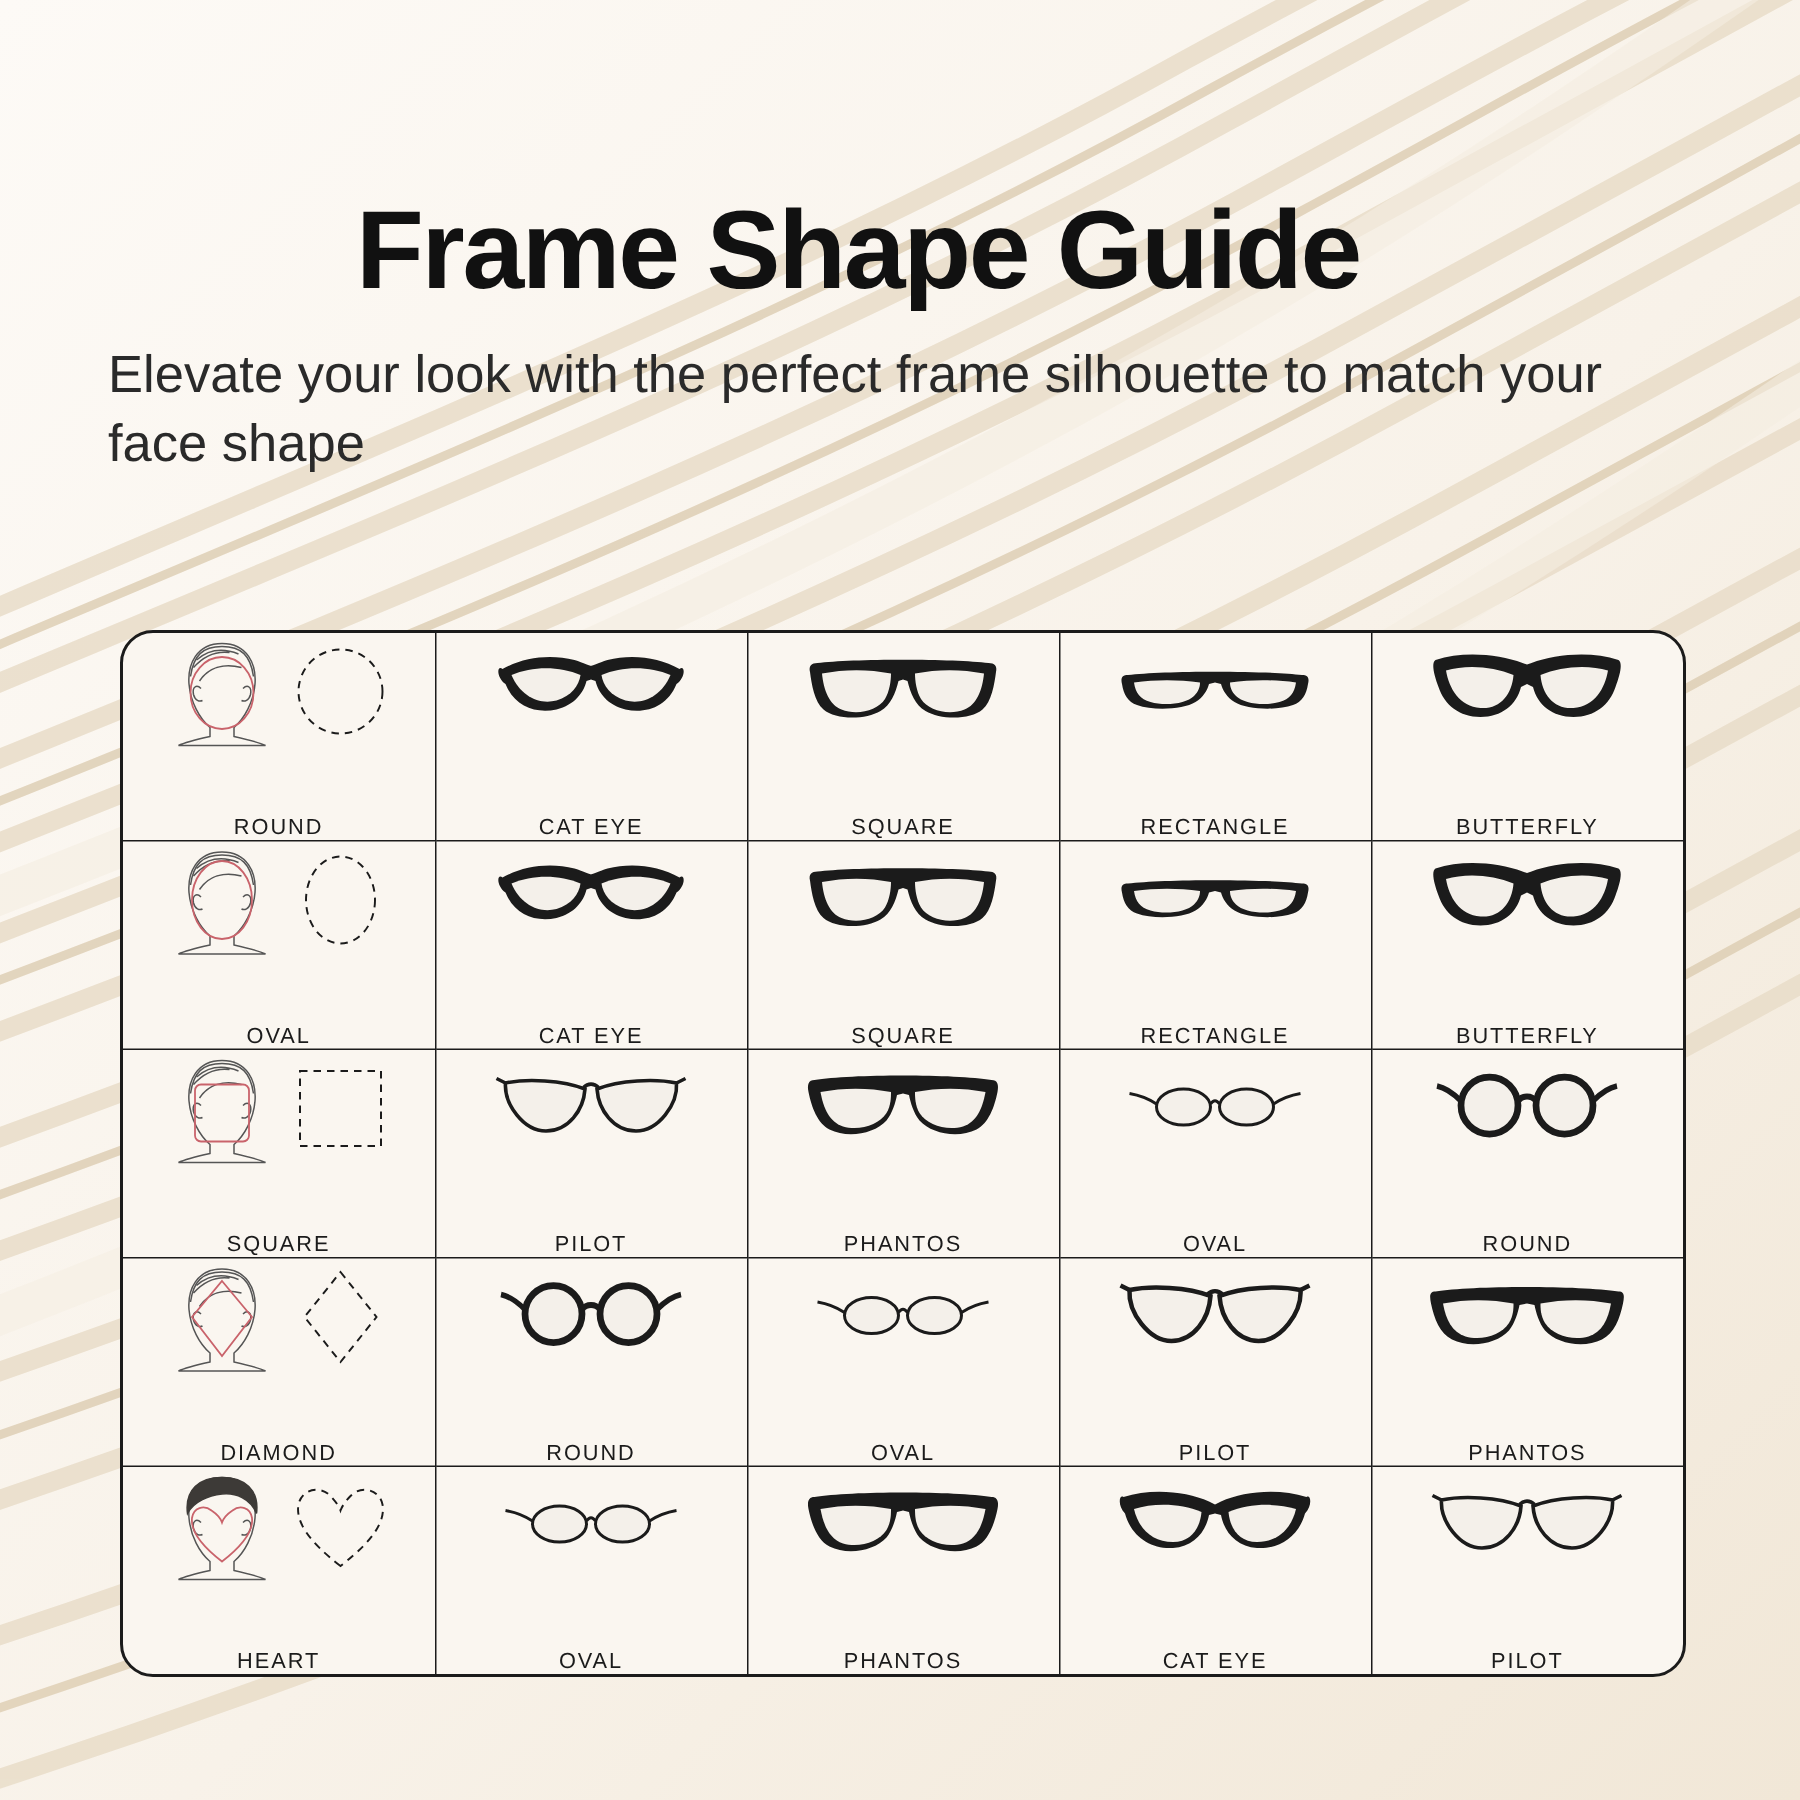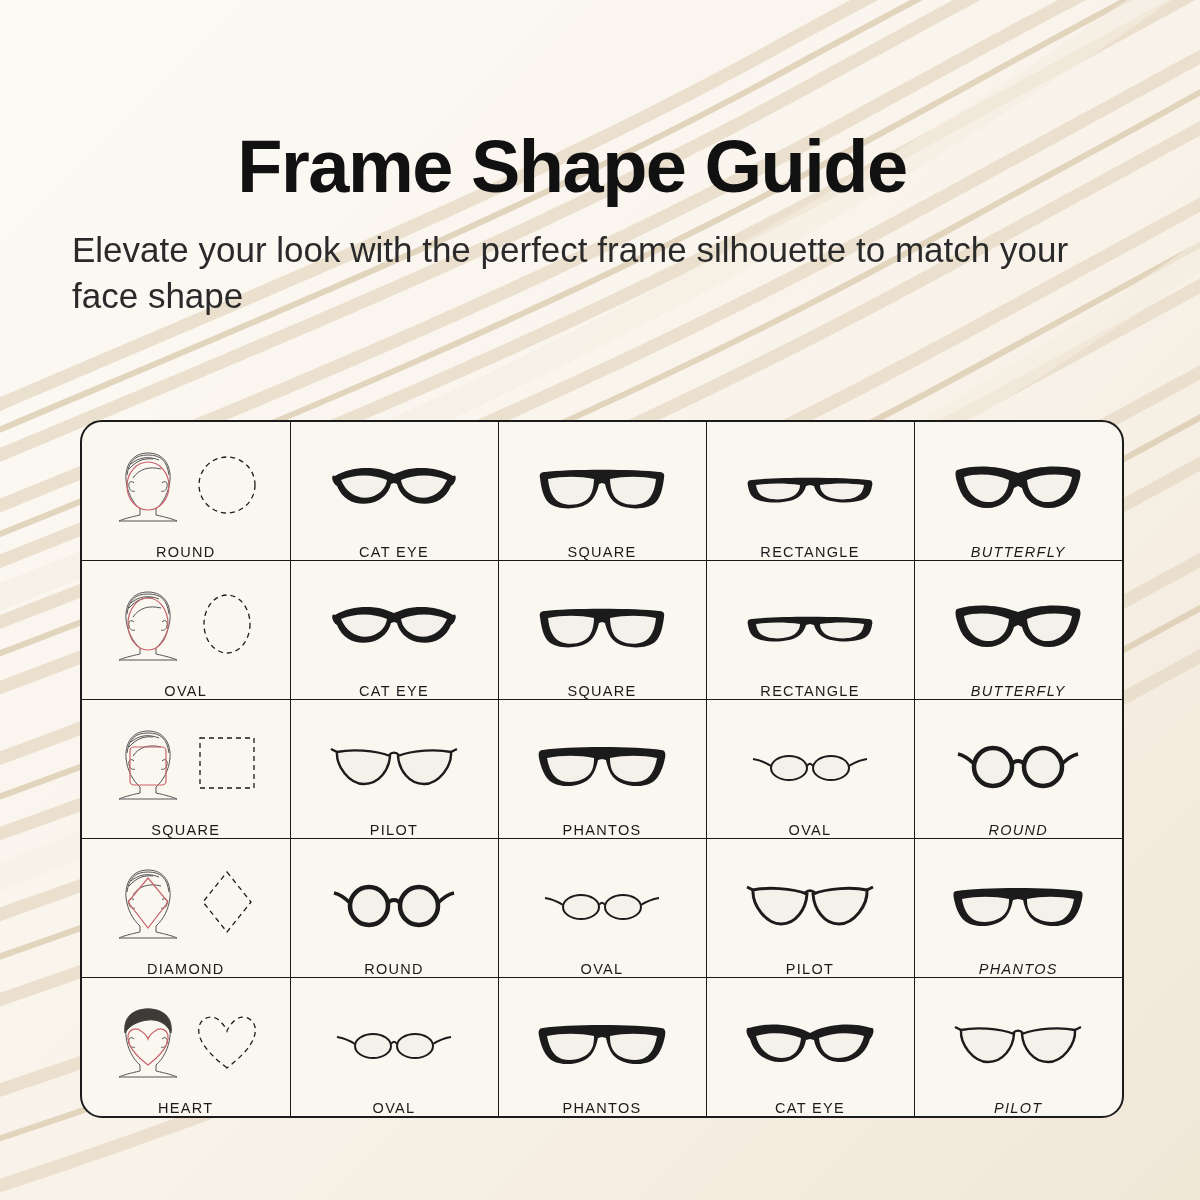--- a/index.html
+++ b/index.html
@@ -64,29 +64,29 @@
     table-layout: fixed;
   }
   table.grid td {
     border: 1.4px solid #1b1b1b;
     text-align: center;
     vertical-align: middle;
     padding: 0;
     position: relative;
   }
   table.grid tr td:first-child { border-left: none; }
-  table.grid tr td:last-child { border-right: none; font-style: italic; }
+  table.grid tr td:last-child { border-right: none; }
   table.grid tr:first-child td { border-top: none; }
   table.grid tr:last-child td { border-bottom: none; }
 
   .cell-inner {
     display: flex;
     flex-direction: column;
     align-items: center;
-    justify-content: flex-end;
+    justify-content: space-between;
     height: 100%;
     gap: 20px;
   }
   .cell-art {
     height: 72px;
     display: flex;
     align-items: center;
     justify-content: center;
   }
   .face-cell .cell-art {

